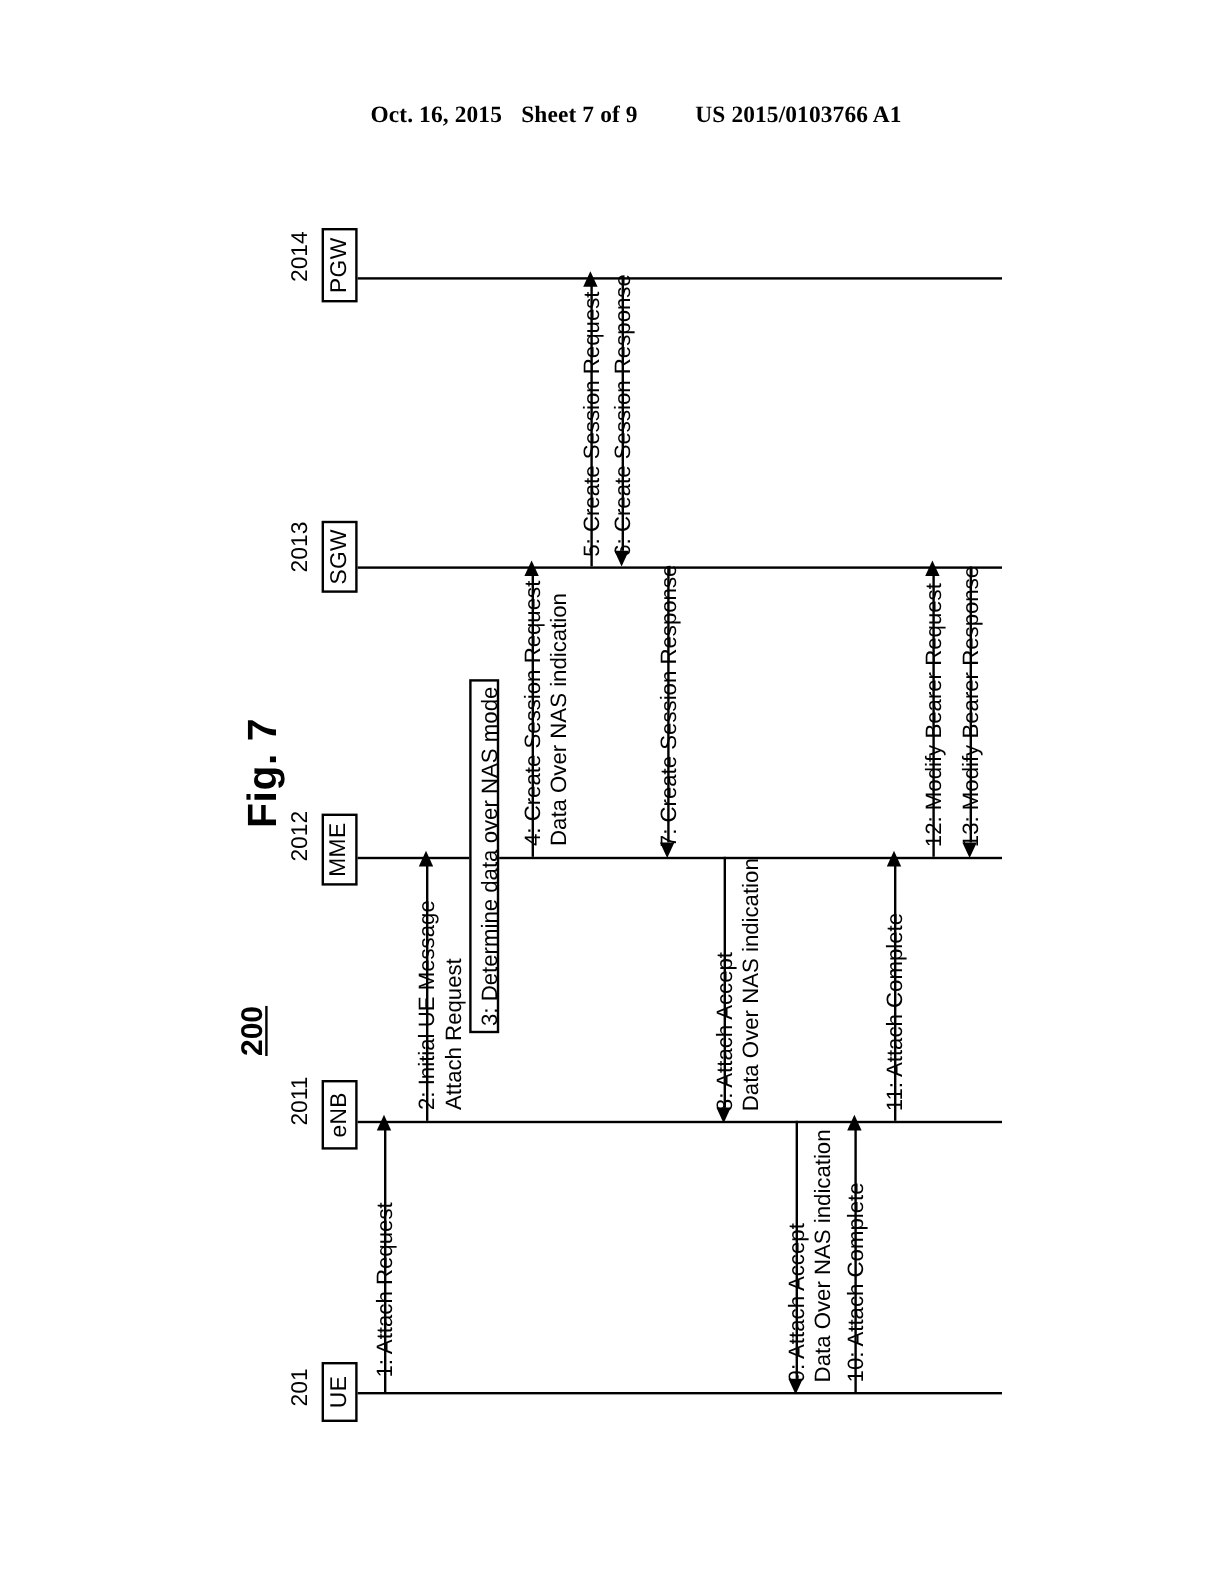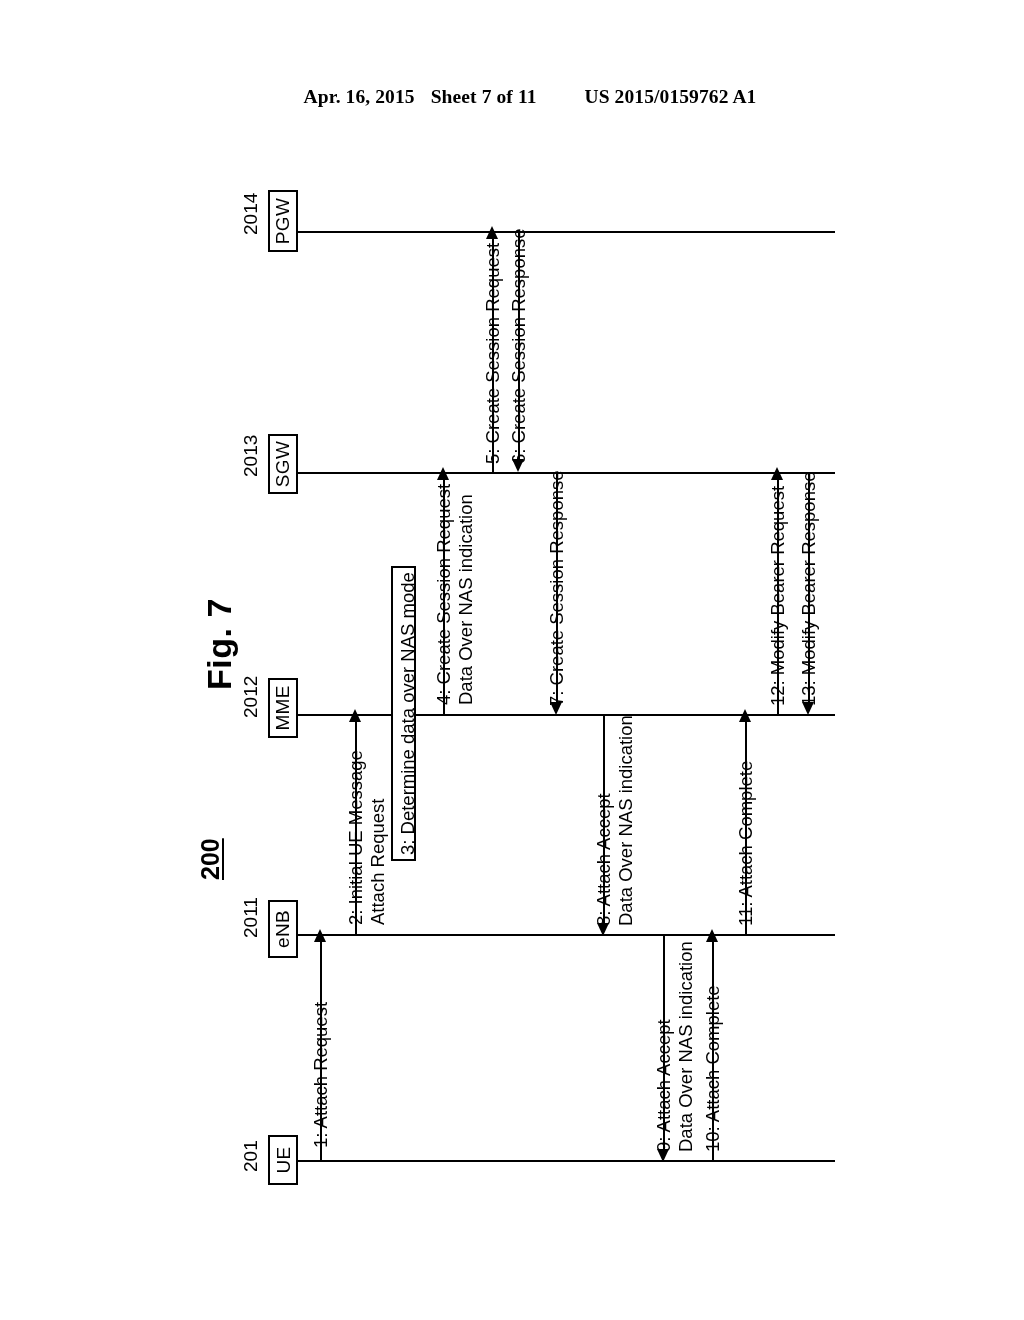--- a/index.html
+++ b/index.html
@@ -93,25 +93,25 @@
     font-family:"Liberation Sans",sans-serif;
     font-size:18.5px;color:#000;white-space:nowrap;
     transform:rotate(-90deg);transform-origin:left top;
   }
 </style>
 </head>
 <body>
 
 <div class="hdr">
   <span class="g1"></span>
-  <span class="seg">Apr. 16, 2015</span>
+  <span class="seg">Oct. 16, 2015</span>
   <span class="g2"></span>
-  <span class="seg">Sheet 7 of 11</span>
+  <span class="seg">Sheet 7 of 9</span>
   <span class="g3"></span>
-  <span class="seg">US 2015/0159762 A1</span>
+  <span class="seg">US 2015/0103766 A1</span>
 </div>
 
 <div id="fig">
 
   <div class="figtitle" style="left:200px;top:690px;">Fig. 7</div>
 
   <div class="fignum" style="left:196px;top:880px;">200</div>
 
   <div class="refnum" style="left:240px;top:235px;">2014</div>
   <div class="actorbox" style="left:268px;top:190px;width:30px;height:62px;">

